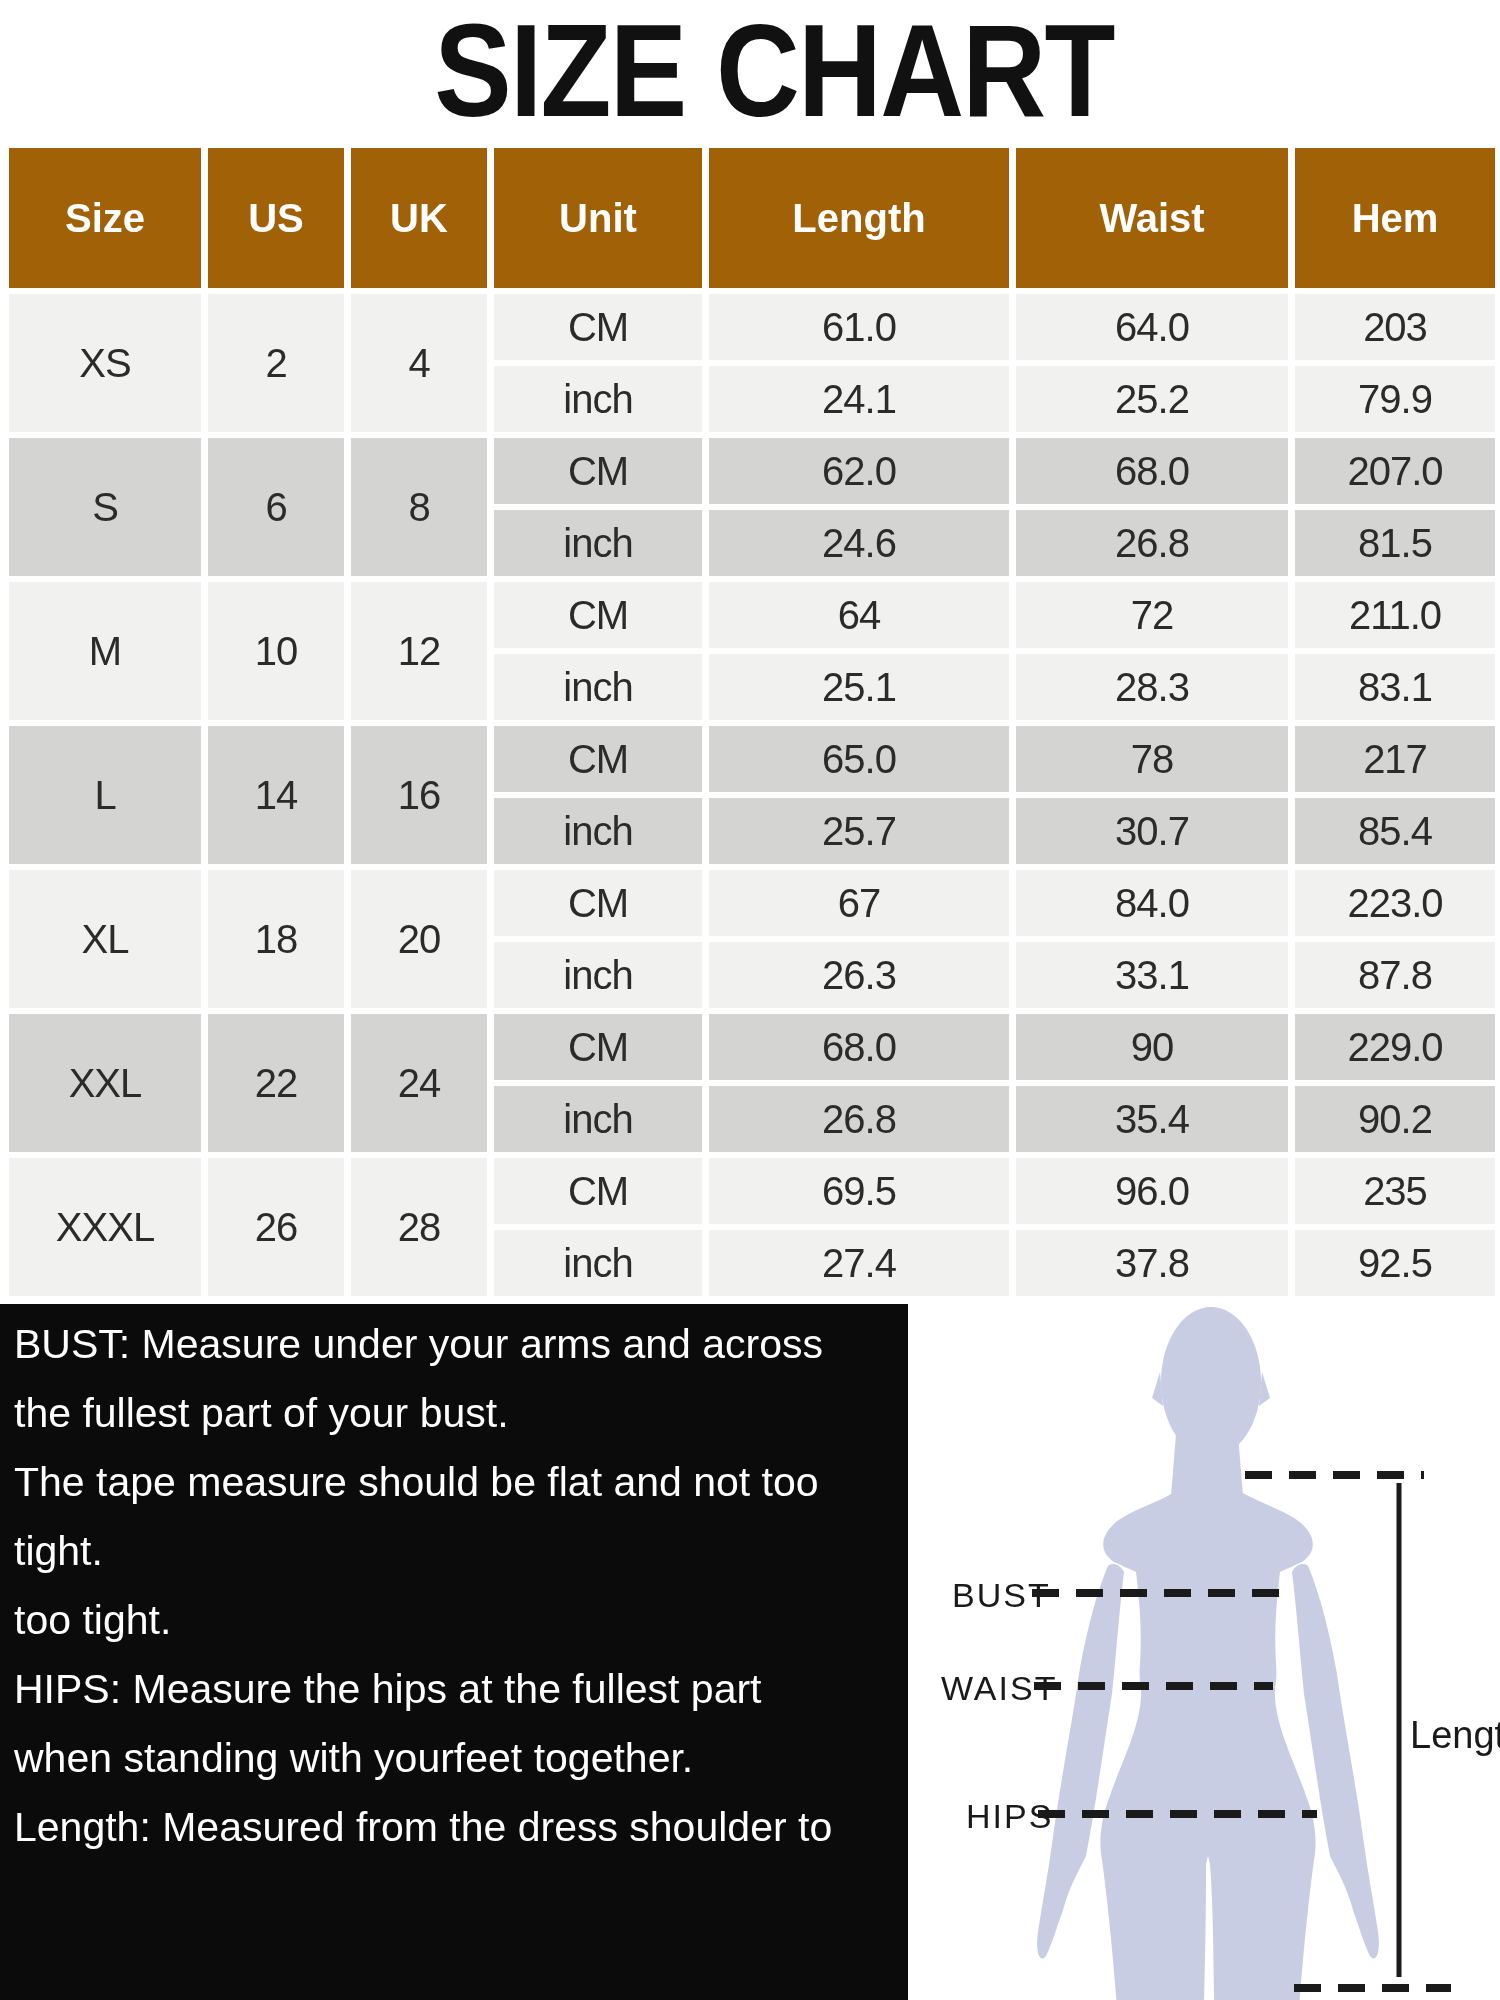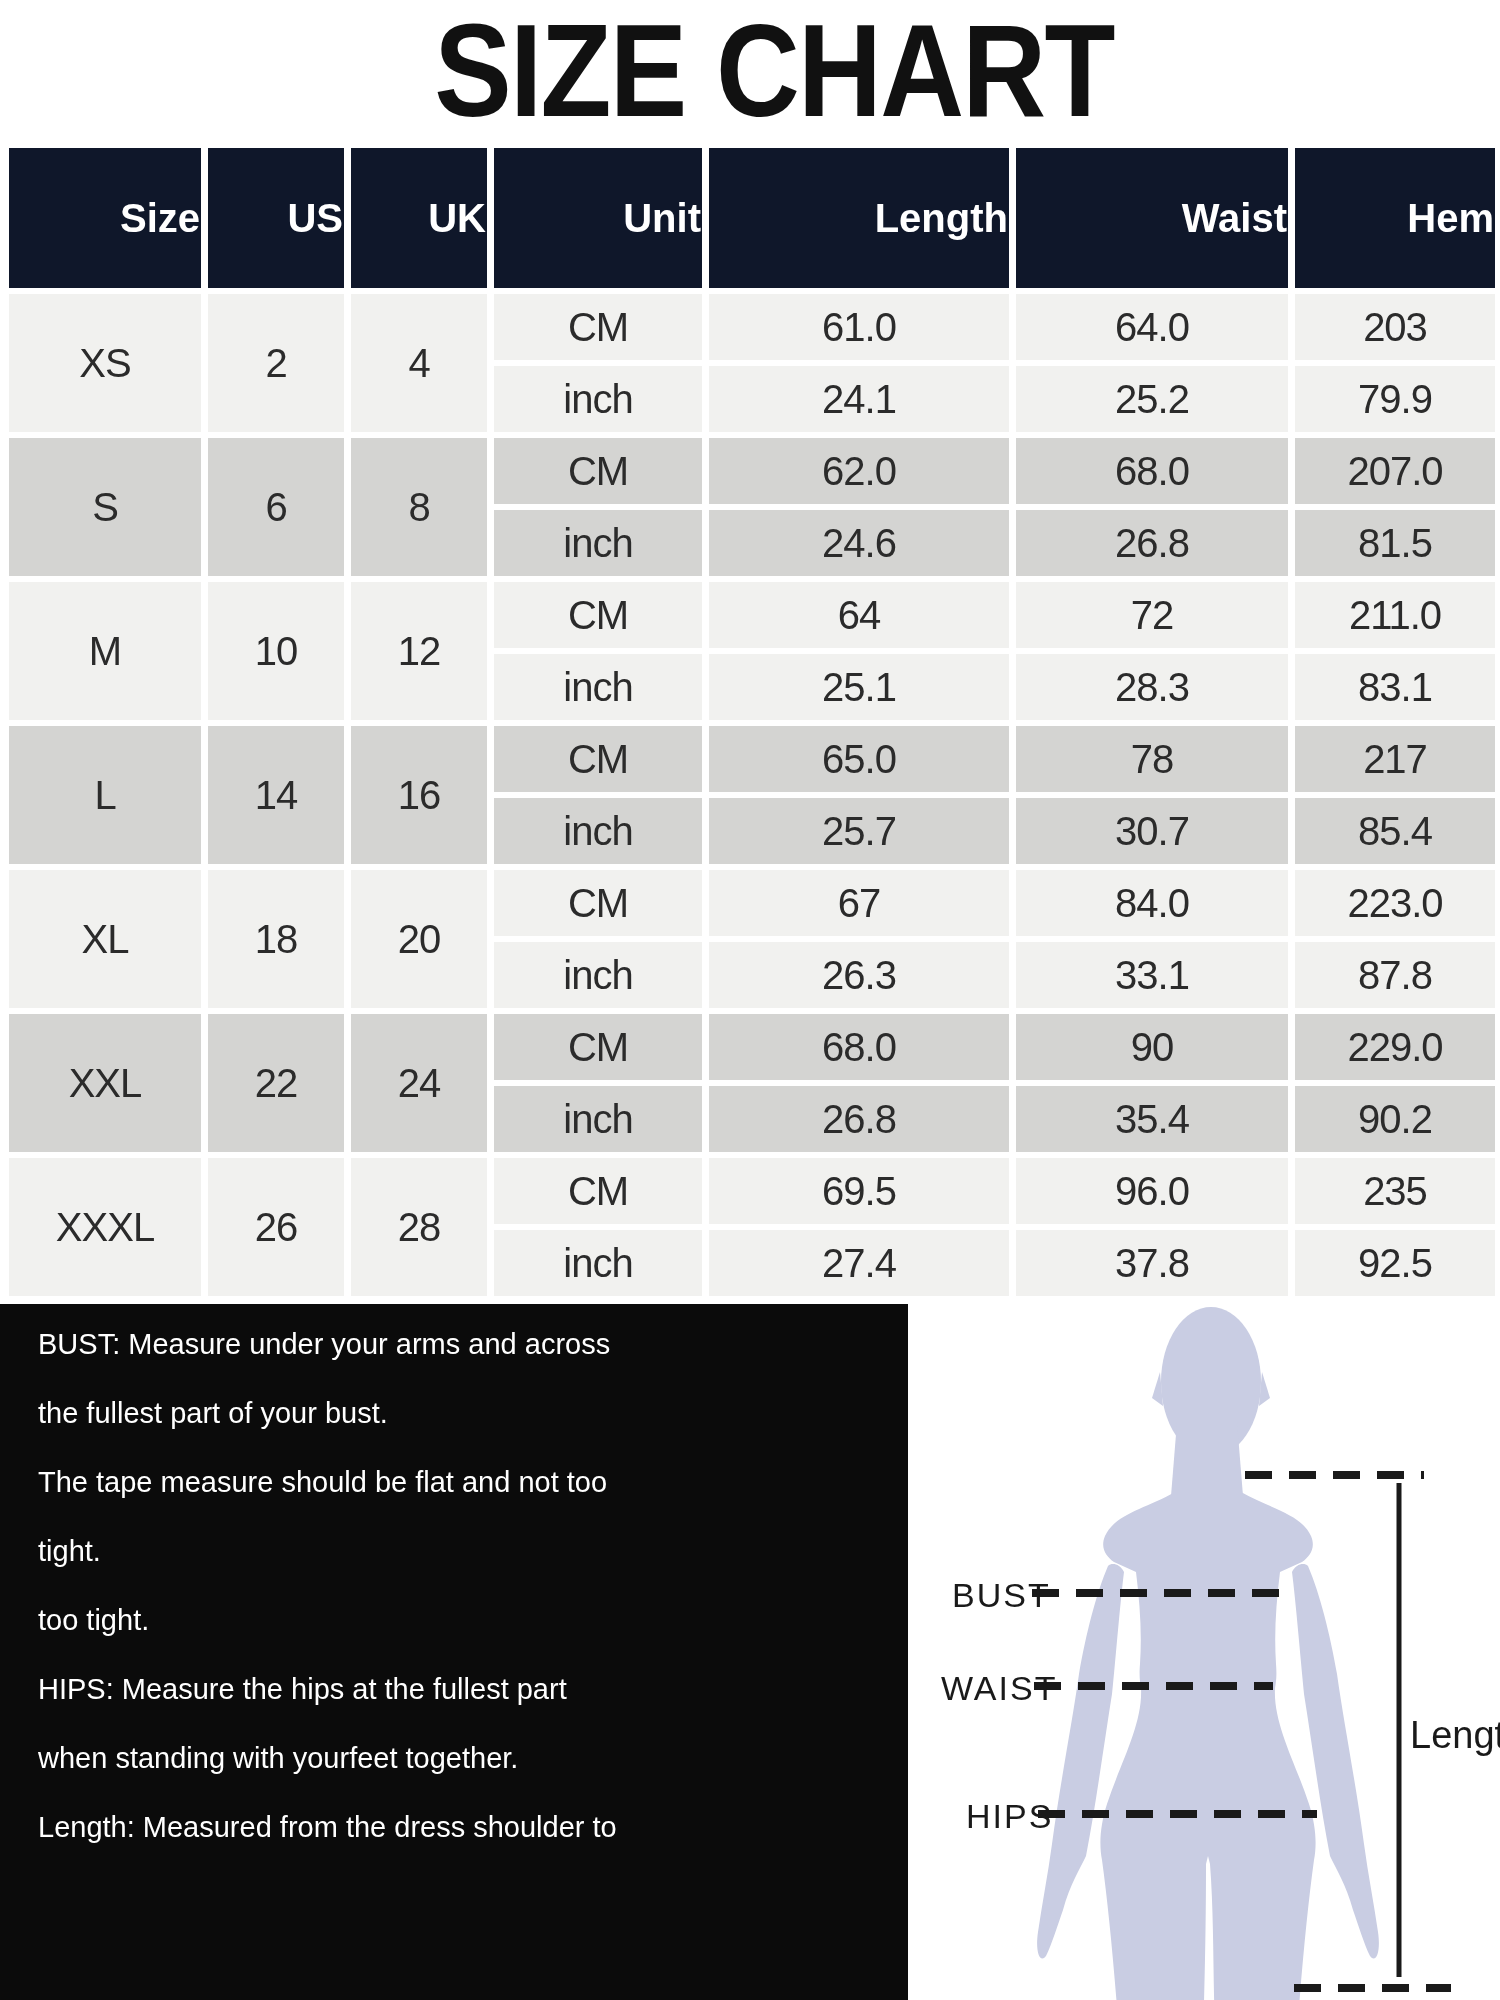--- a/index.html
+++ b/index.html
@@ -13,38 +13,38 @@
     font-size:132px;font-weight:700;color:#111111;line-height:1;
     letter-spacing:-2px;transform:scaleX(0.88);transform-origin:center;
     white-space:nowrap;
   }
   
   table.size-chart{
     border-collapse:separate;border-spacing:7px 6px;
     table-layout:fixed;margin-left:2px;width:1496px;
   }
   table.size-chart th{
-    background:#0f172a;color:#ffffff;font-size:40px;font-weight:700;
-    height:138px;text-align:right;vertical-align:middle;letter-spacing:0px;
+    background:#a16207;color:#ffffff;font-size:40px;font-weight:700;
+    height:138px;text-align:center;vertical-align:middle;letter-spacing:0px;
   }
   table.size-chart td{
     height:64px;text-align:center;vertical-align:middle;
     font-size:40px;font-weight:400;color:#2b2b2b;letter-spacing:-1px;
   }
   tr.g-light td{background:#f1f1ef;}
   tr.g-dark td{background:#d4d4d2;}
   
   .bottom{position:relative;height:730px;margin-top:2px;}
   .notes{
     position:absolute;left:0;top:0;width:908px;height:730px;
     background:#0b0b0b;color:#ffffff;box-sizing:border-box;
     padding:6px 0 0 14px;overflow:hidden;
   }
   .note-line{
-    font-size:29px;line-height:69px;white-space:nowrap;color:#ffffff;margin-left:24px;
+    font-size:41px;line-height:69px;white-space:nowrap;color:#ffffff;
   }
   .figure-wrap{position:absolute;left:900px;top:0;width:600px;height:730px;}
   .fig-label{
     font-family:"Liberation Sans", sans-serif;fill:#1a1a1a;
   }
 </style>
 </head>
 <body>
 
 <div class="title-wrap">

